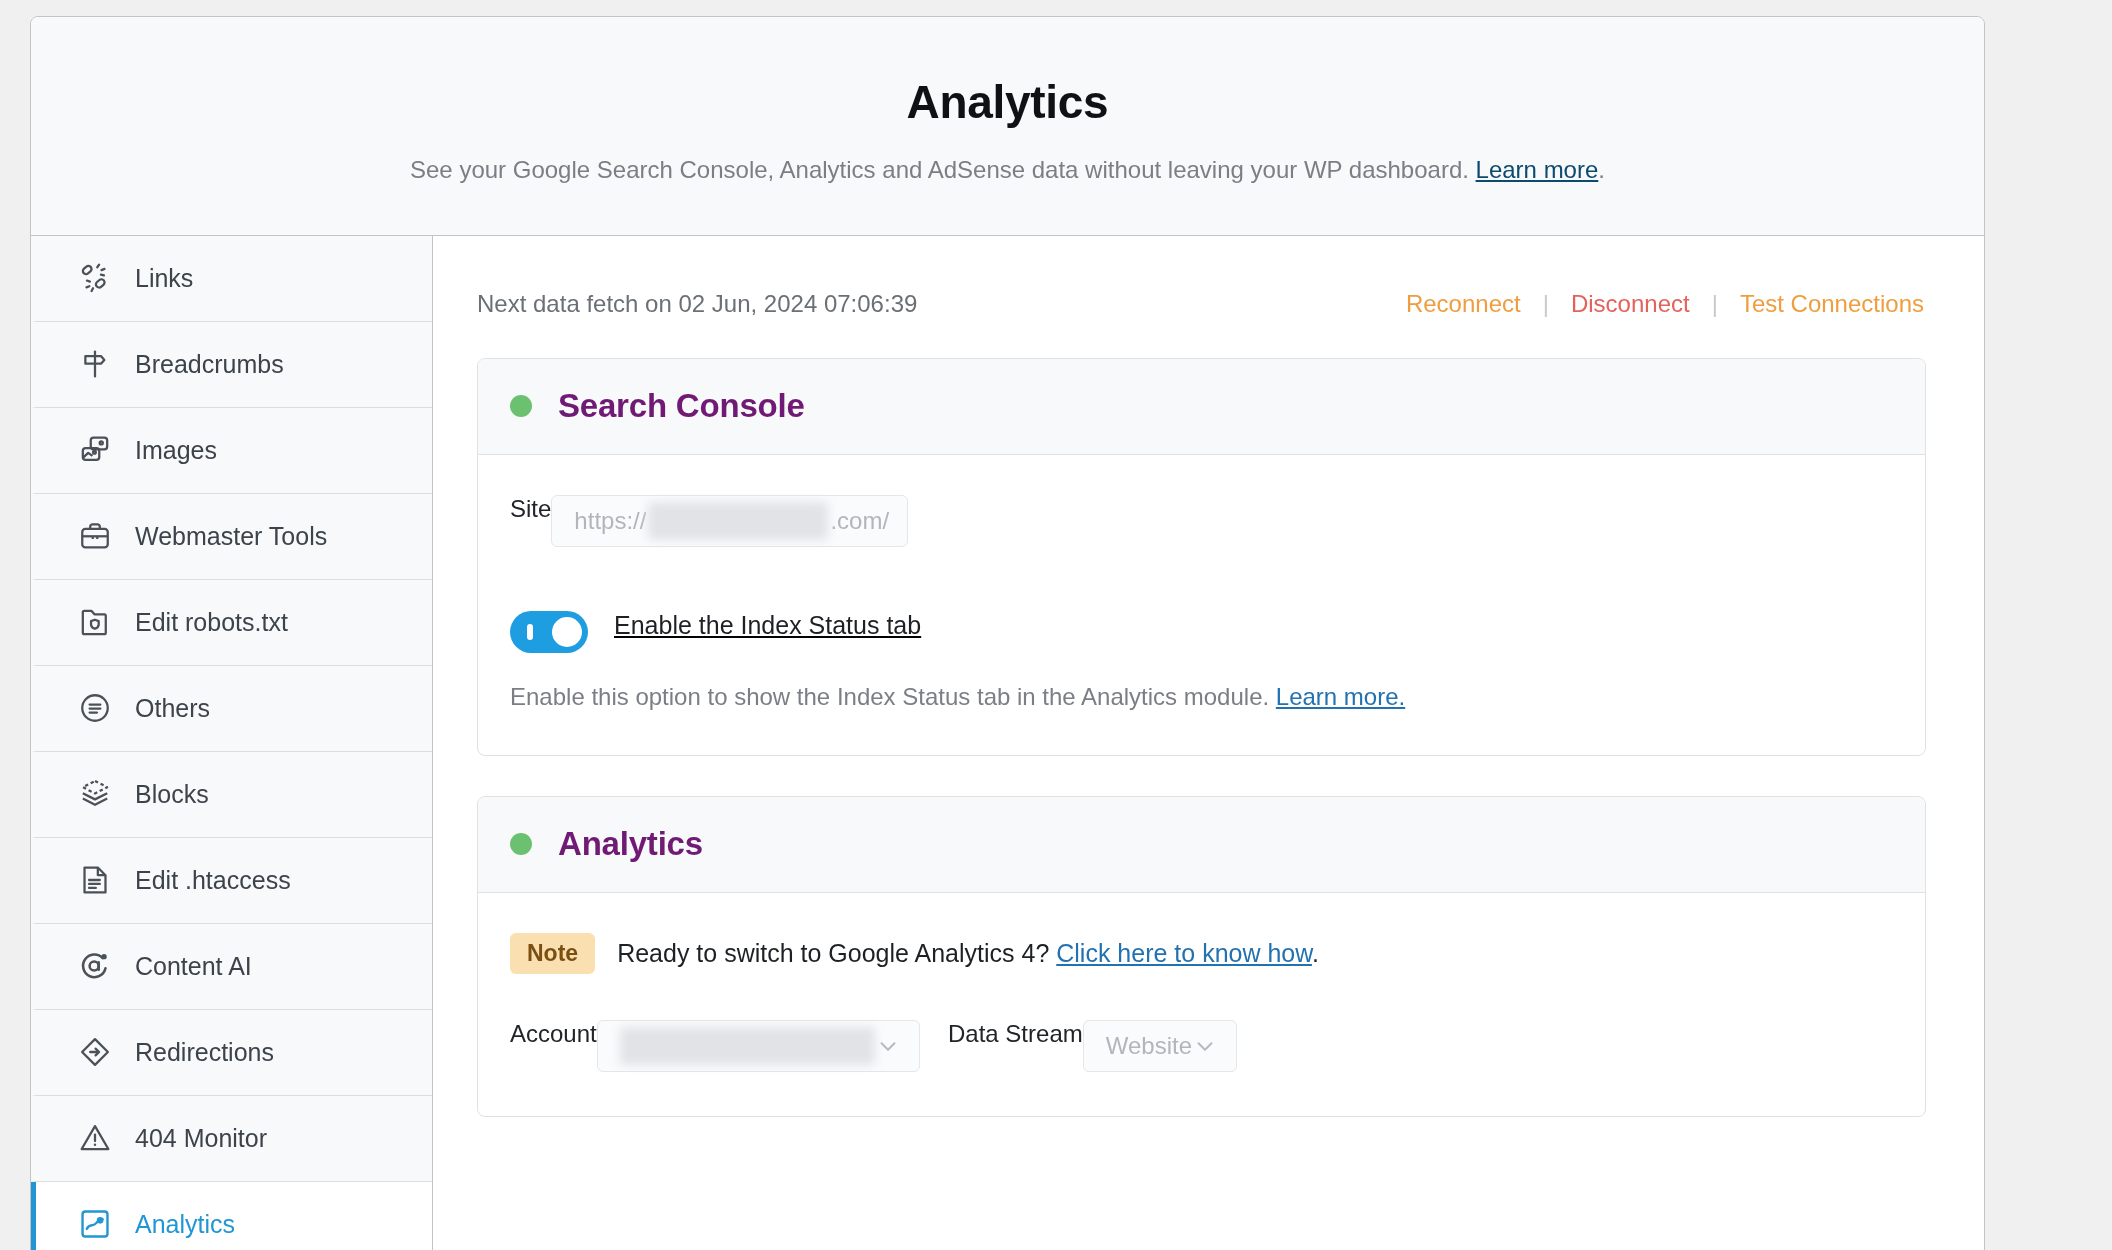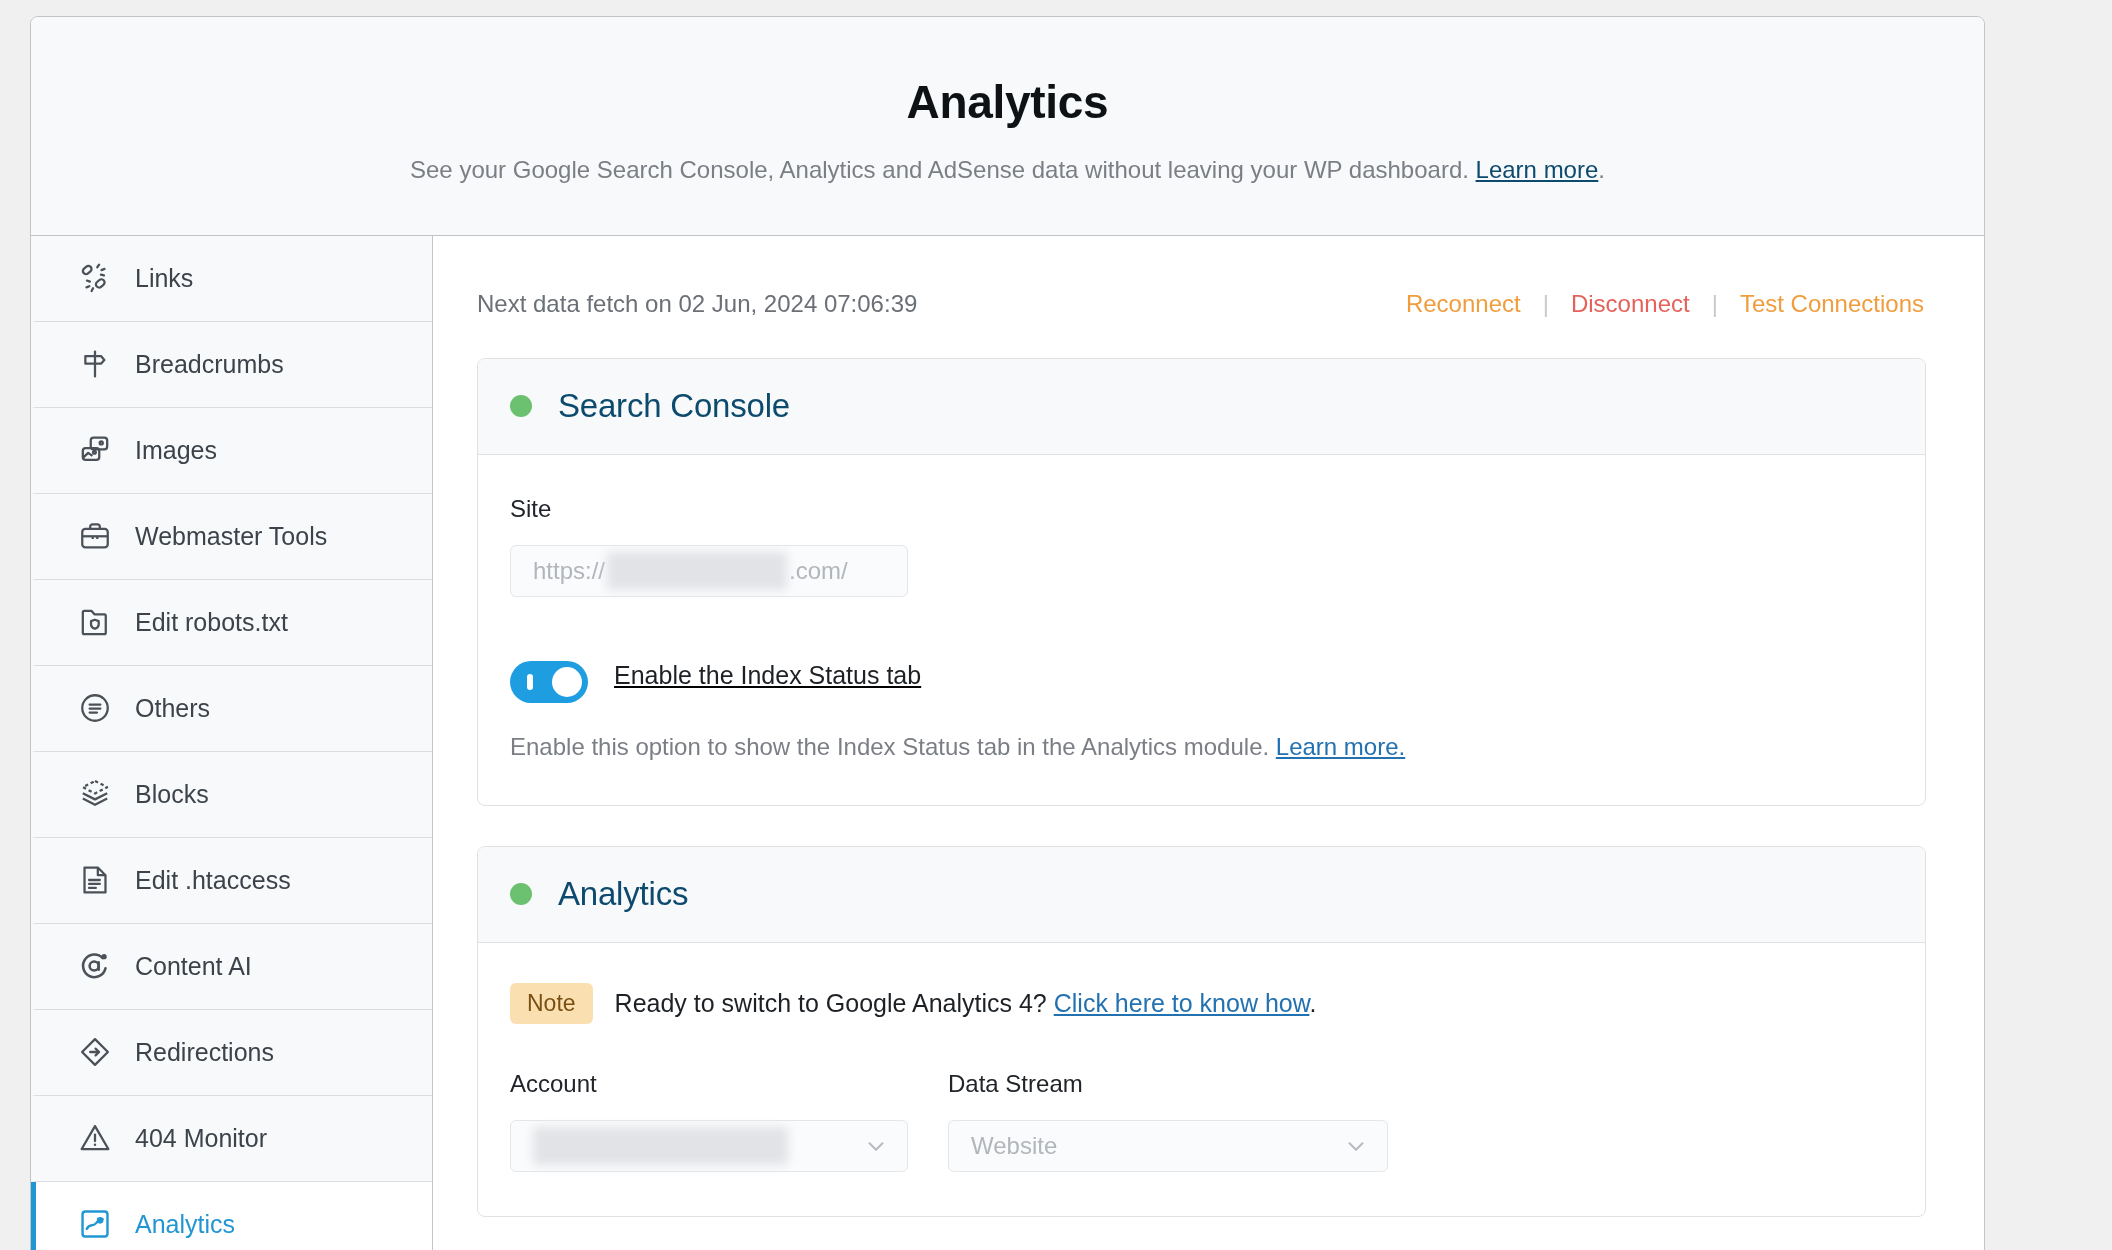--- a/index.html
+++ b/index.html
@@ -158,29 +158,29 @@
   .status-dot {
     width: 22px;
     height: 22px;
     border-radius: 50%;
     background: #6cc171;
     flex: 0 0 22px;
   }
   .panel-title {
     margin-left: 26px;
     font-size: 33px;
-    font-weight: 400;
-    color: #0c4a6e;
+    font-weight: 700;
+    color: #701a75;
     letter-spacing: -0.2px;
   }
   .panel-body { padding: 40px 32px 44px; }
 
   
   .field-row { display: flex; }
-  .field { display: flex; flex-direction: column; }
+  .field { display: flex; flex-direction: row; }
   .field-label {
     font-size: 24px;
     color: #21252a;
     margin-bottom: 22px;
   }
   .field-control {
     height: 52px;
     border: 1px solid #e4e6e9;
     border-radius: 6px;
     background: #fafbfc;
@@ -260,21 +260,21 @@
   
   .note-row {
     display: flex;
     align-items: center;
     margin-bottom: 46px;
   }
   .note-badge {
     background: #fadfb0;
     color: #7a4f11;
     font-size: 23px;
-    font-weight: 400;
+    font-weight: 700;
     border-radius: 6px;
     padding: 9px 17px;
     line-height: 1;
   }
   .note-text {
     margin-left: 22px;
     font-size: 25px;
     color: #1d2125;
   }
   .note-text a { color: #2271b1; text-decoration: underline; }

